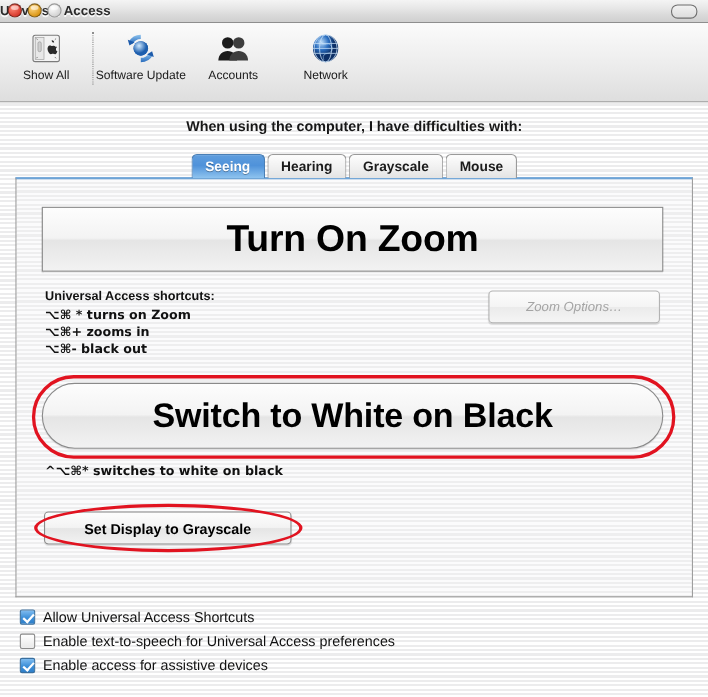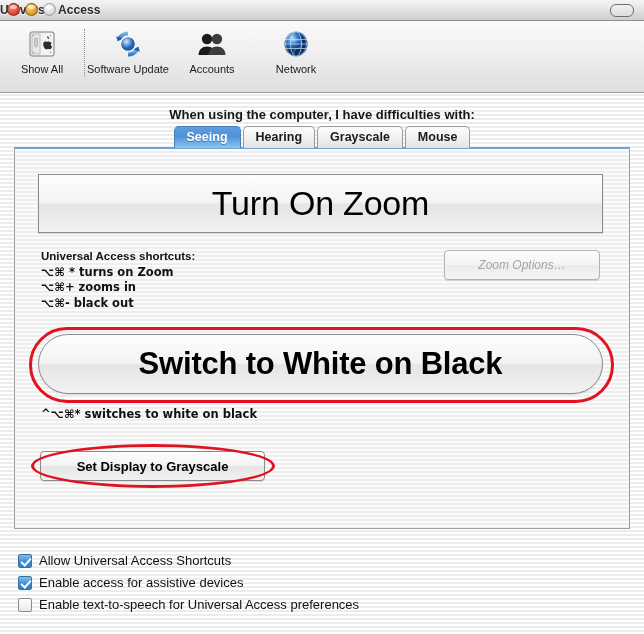--- a/index.html
+++ b/index.html
@@ -115,21 +115,21 @@
     font-size: 13px;
     font-weight: bold;
     color: #171717;
     margin-top: 14px;
   }
 
   .tabs {
     display: flex;
     justify-content: center;
     align-items: flex-end;
-    margin-top: 2px;
+    margin-top: 16px;
     height: 24px;
     position: relative;
     z-index: 3;
   }
   .tab {
     height: 22px;
     line-height: 21px;
     padding: 0 12px;
     font-size: 12.5px;
     font-weight: bold;
@@ -178,21 +178,21 @@
     box-sizing: border-box;
     cursor: default;
     text-align: center;
   }
 
   .btn-zoom {
     position: absolute;
     left: 23px; top: 25px;
     width: 565px; height: 59px;
     font-size: 34px;
-    font-weight: normal;
+    font-weight: bold;
     letter-spacing: -.2px;
   }
 
   .shortcuts {
     position: absolute;
     left: 26px; top: 100px;
     font-size: 11.5px;
     font-weight: bold;
     color: #111111;
     line-height: 15.5px;
@@ -420,22 +420,22 @@
     <div class="btn btn-gray">Set Display to Grayscale</div>
     <div class="annot annot-gray"></div>
   </div>
 
   <div class="checks">
     <div class="checkrow">
       <span class="cbox on"></span>
       <span>Allow Universal Access Shortcuts</span>
     </div>
     <div class="checkrow">
+      <span class="cbox"></span>
+      <span>Enable text-to-speech for Universal Access preferences</span>
+    </div>
+    <div class="checkrow">
       <span class="cbox on"></span>
       <span>Enable access for assistive devices</span>
     </div>
-    <div class="checkrow">
-      <span class="cbox"></span>
-      <span>Enable text-to-speech for Universal Access preferences</span>
-    </div>
   </div>
 
 </div>
 
 </body></html>

